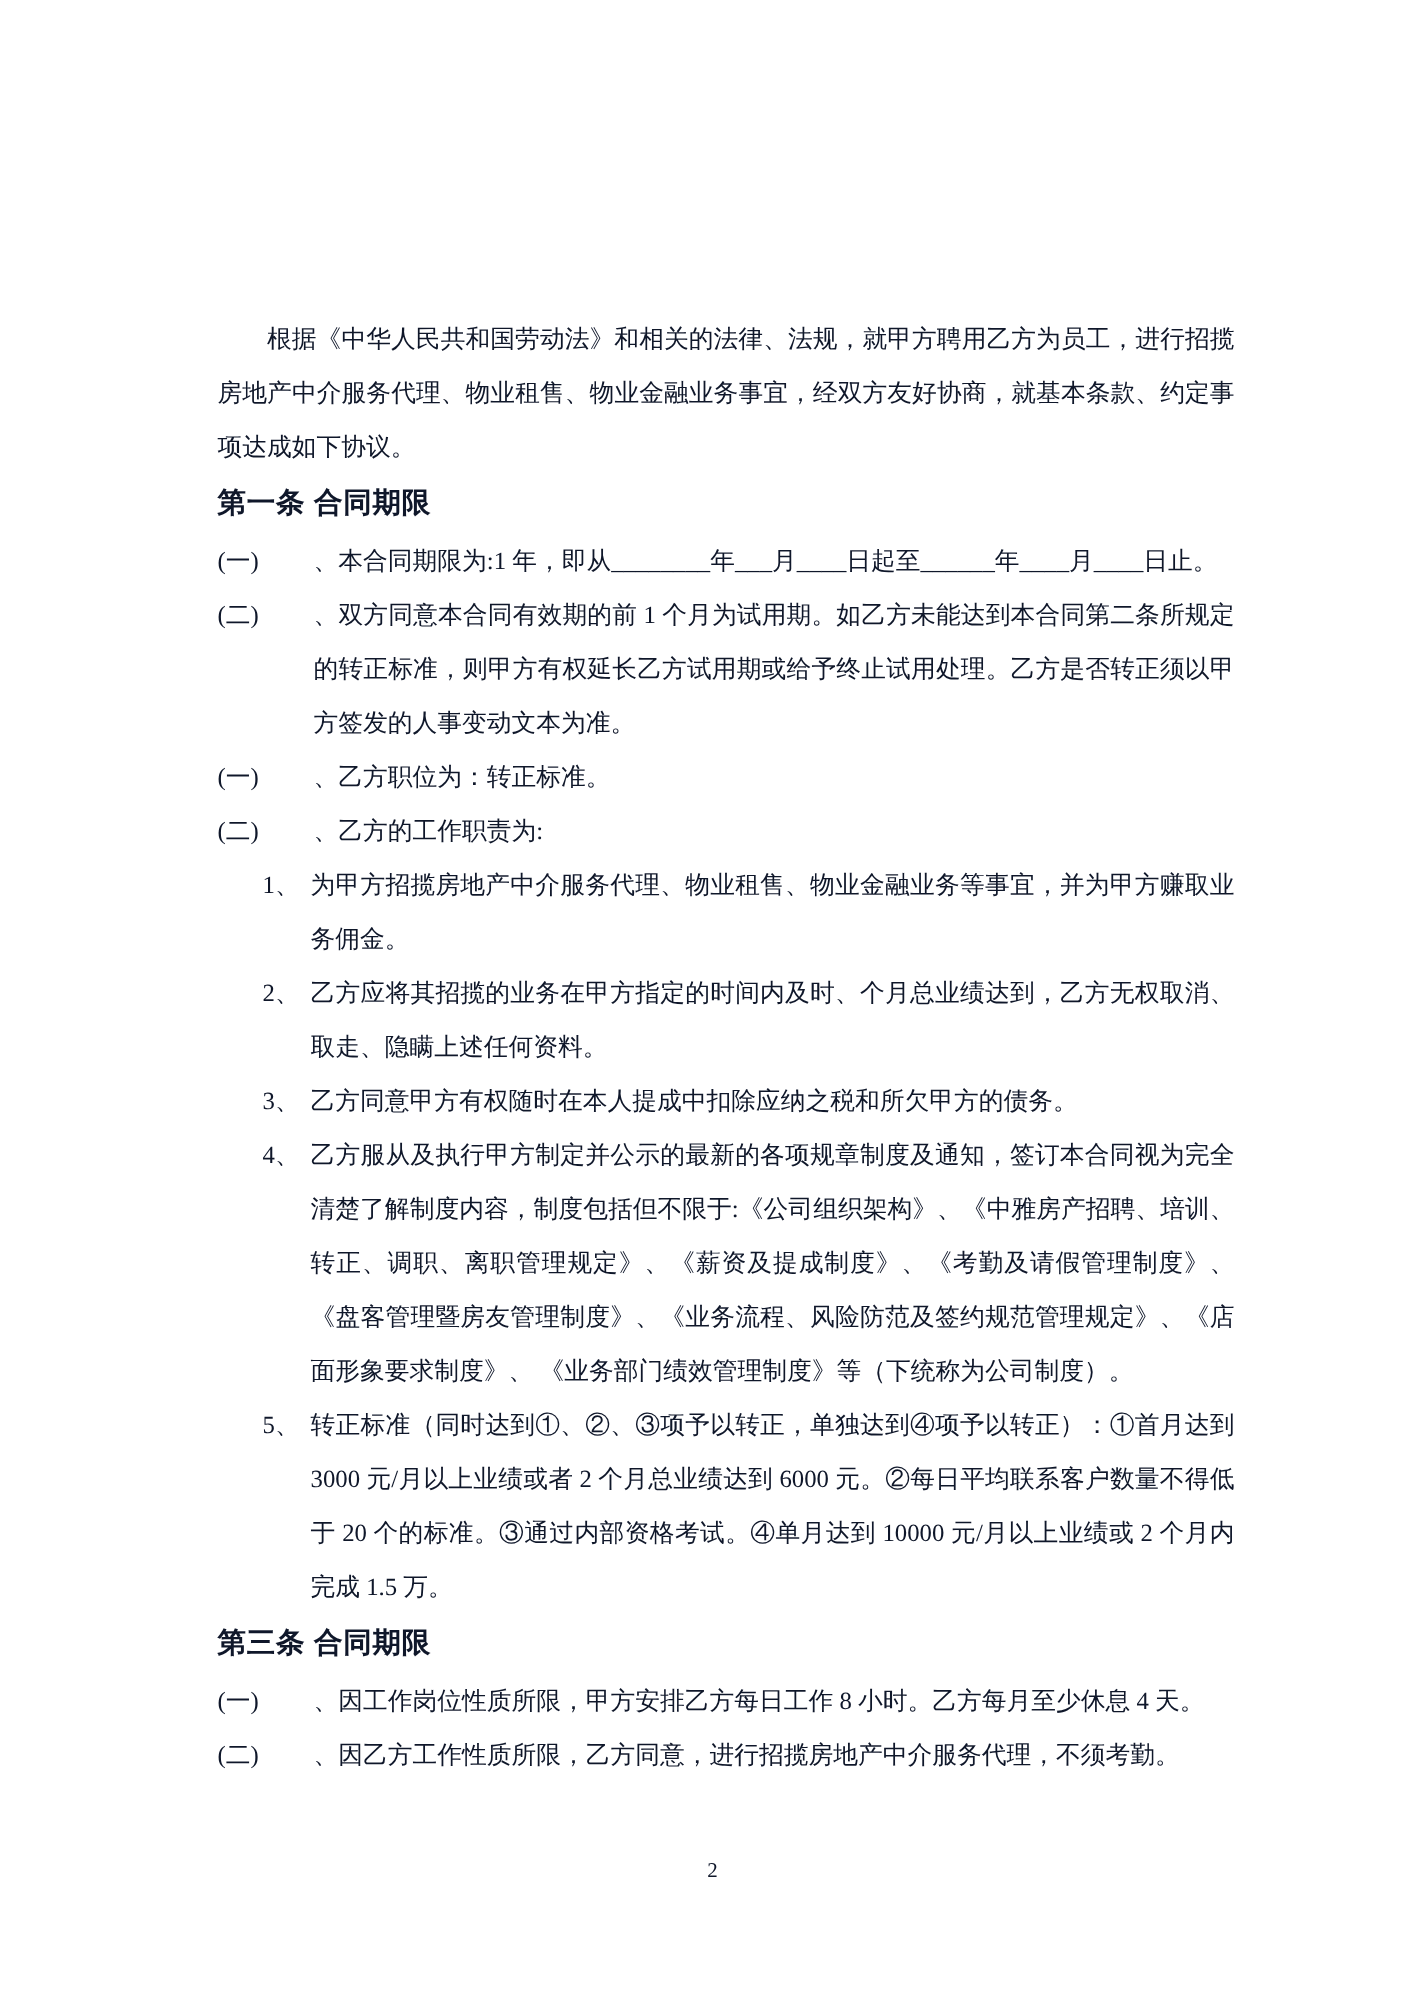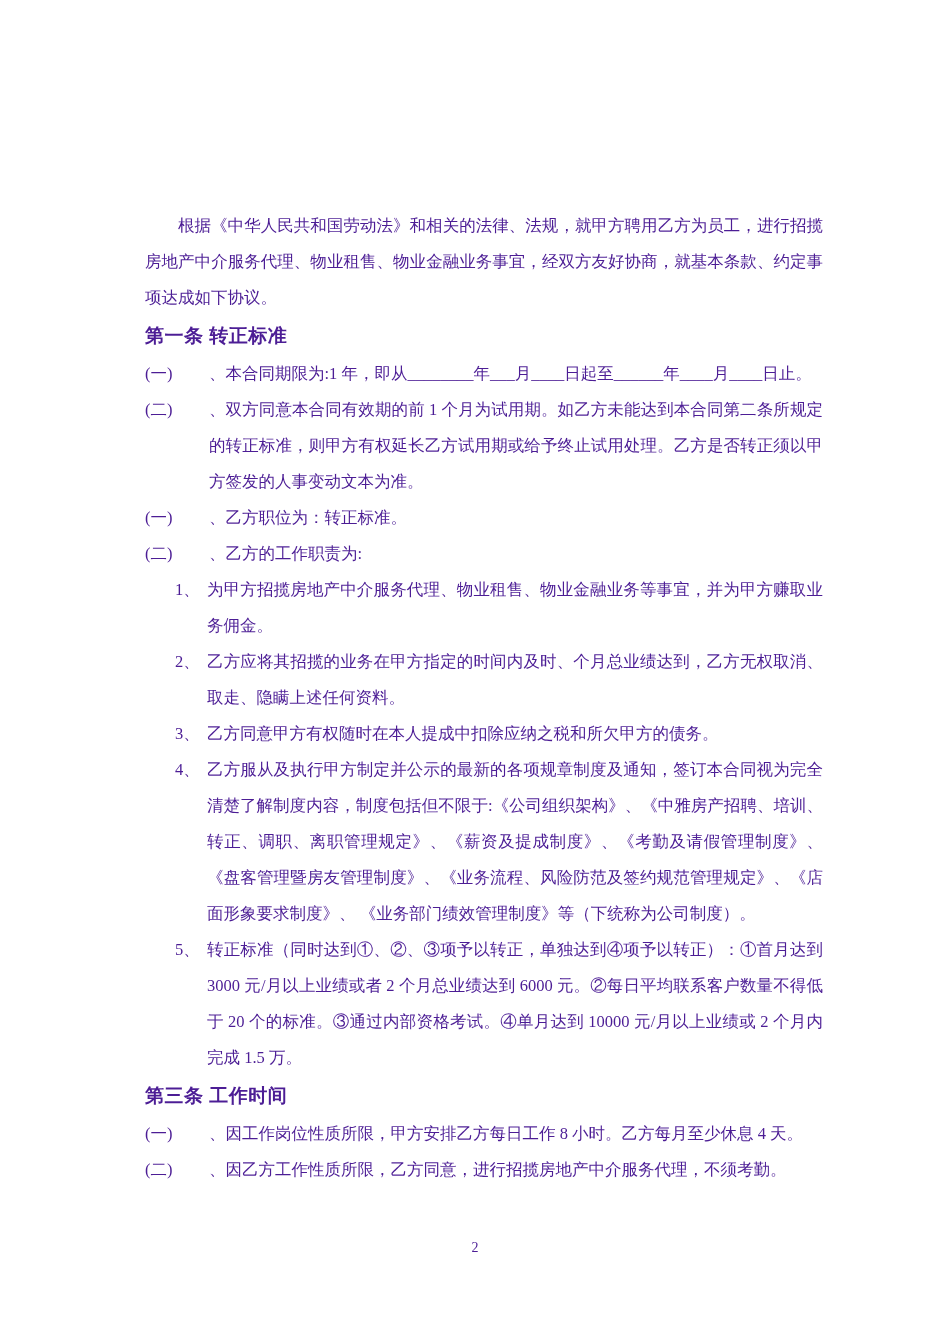--- a/index.html
+++ b/index.html
@@ -6,21 +6,21 @@
     margin: 0;
     padding: 0;
     background: #ffffff;
   }
   .page {
     position: relative;
     width: 950px;
     height: 1344px;
     margin: 0 auto;
     background: #ffffff;
-    color: #4c1d95;
+    color: #0f172a;
     font-family: "Liberation Serif", "DejaVu Serif", serif;
     font-size: 16.5px;
     line-height: 36px;
     overflow: hidden;
   }
   .content {
     position: absolute;
     top: 208px;
     left: 145px;
     width: 678px;
@@ -69,21 +69,21 @@
   }
 </style>
 </head>
 <body>
 
 <div class="page">
   <div class="content">
 
     <p class="intro">根据《中华人民共和国劳动法》和相关的法律、法规，就甲方聘用乙方为员工，进行招揽房地产中介服务代理、物业租售、物业金融业务事宜，经双方友好协商，就基本条款、约定事项达成如下协议。</p>
 
-    <h2 class="section-heading">第一条 转正标准</h2>
+    <h2 class="section-heading">第一条 合同期限</h2>
 
     <div class="clause">
       <span class="clause-label">(一)</span>
       <span class="clause-text">、本合同期限为:1 年，即从________年___月____日起至______年____月____日止。</span>
     </div>
     <div class="clause">
       <span class="clause-label">(二)</span>
       <span class="clause-text">、双方同意本合同有效期的前 1 个月为试用期。如乙方未能达到本合同第二条所规定的转正标准，则甲方有权延长乙方试用期或给予终止试用处理。乙方是否转正须以甲方签发的人事变动文本为准。</span>
     </div>
 
@@ -111,21 +111,21 @@
     </div>
     <div class="numbered-item">
       <span class="item-label">4、</span>
       <span class="item-text">乙方服从及执行甲方制定并公示的最新的各项规章制度及通知，签订本合同视为完全清楚了解制度内容，制度包括但不限于:《公司组织架构》、《中雅房产招聘、培训、转正、调职、离职管理规定》、《薪资及提成制度》、《考勤及请假管理制度》、《盘客管理暨房友管理制度》、《业务流程、风险防范及签约规范管理规定》、《店面形象要求制度》、 《业务部门绩效管理制度》等（下统称为公司制度）。</span>
     </div>
     <div class="numbered-item">
       <span class="item-label">5、</span>
       <span class="item-text">转正标准（同时达到①、②、③项予以转正，单独达到④项予以转正）：①首月达到 3000 元/月以上业绩或者 2 个月总业绩达到 6000 元。②每日平均联系客户数量不得低于 20 个的标准。③通过内部资格考试。④单月达到 10000 元/月以上业绩或 2 个月内完成 1.5 万。</span>
     </div>
 
-    <h2 class="section-heading">第三条 工作时间</h2>
+    <h2 class="section-heading">第三条 合同期限</h2>
 
     <div class="clause">
       <span class="clause-label">(一)</span>
       <span class="clause-text">、因工作岗位性质所限，甲方安排乙方每日工作 8 小时。乙方每月至少休息 4 天。</span>
     </div>
     <div class="clause">
       <span class="clause-label">(二)</span>
       <span class="clause-text">、因乙方工作性质所限，乙方同意，进行招揽房地产中介服务代理，不须考勤。</span>
     </div>
 

